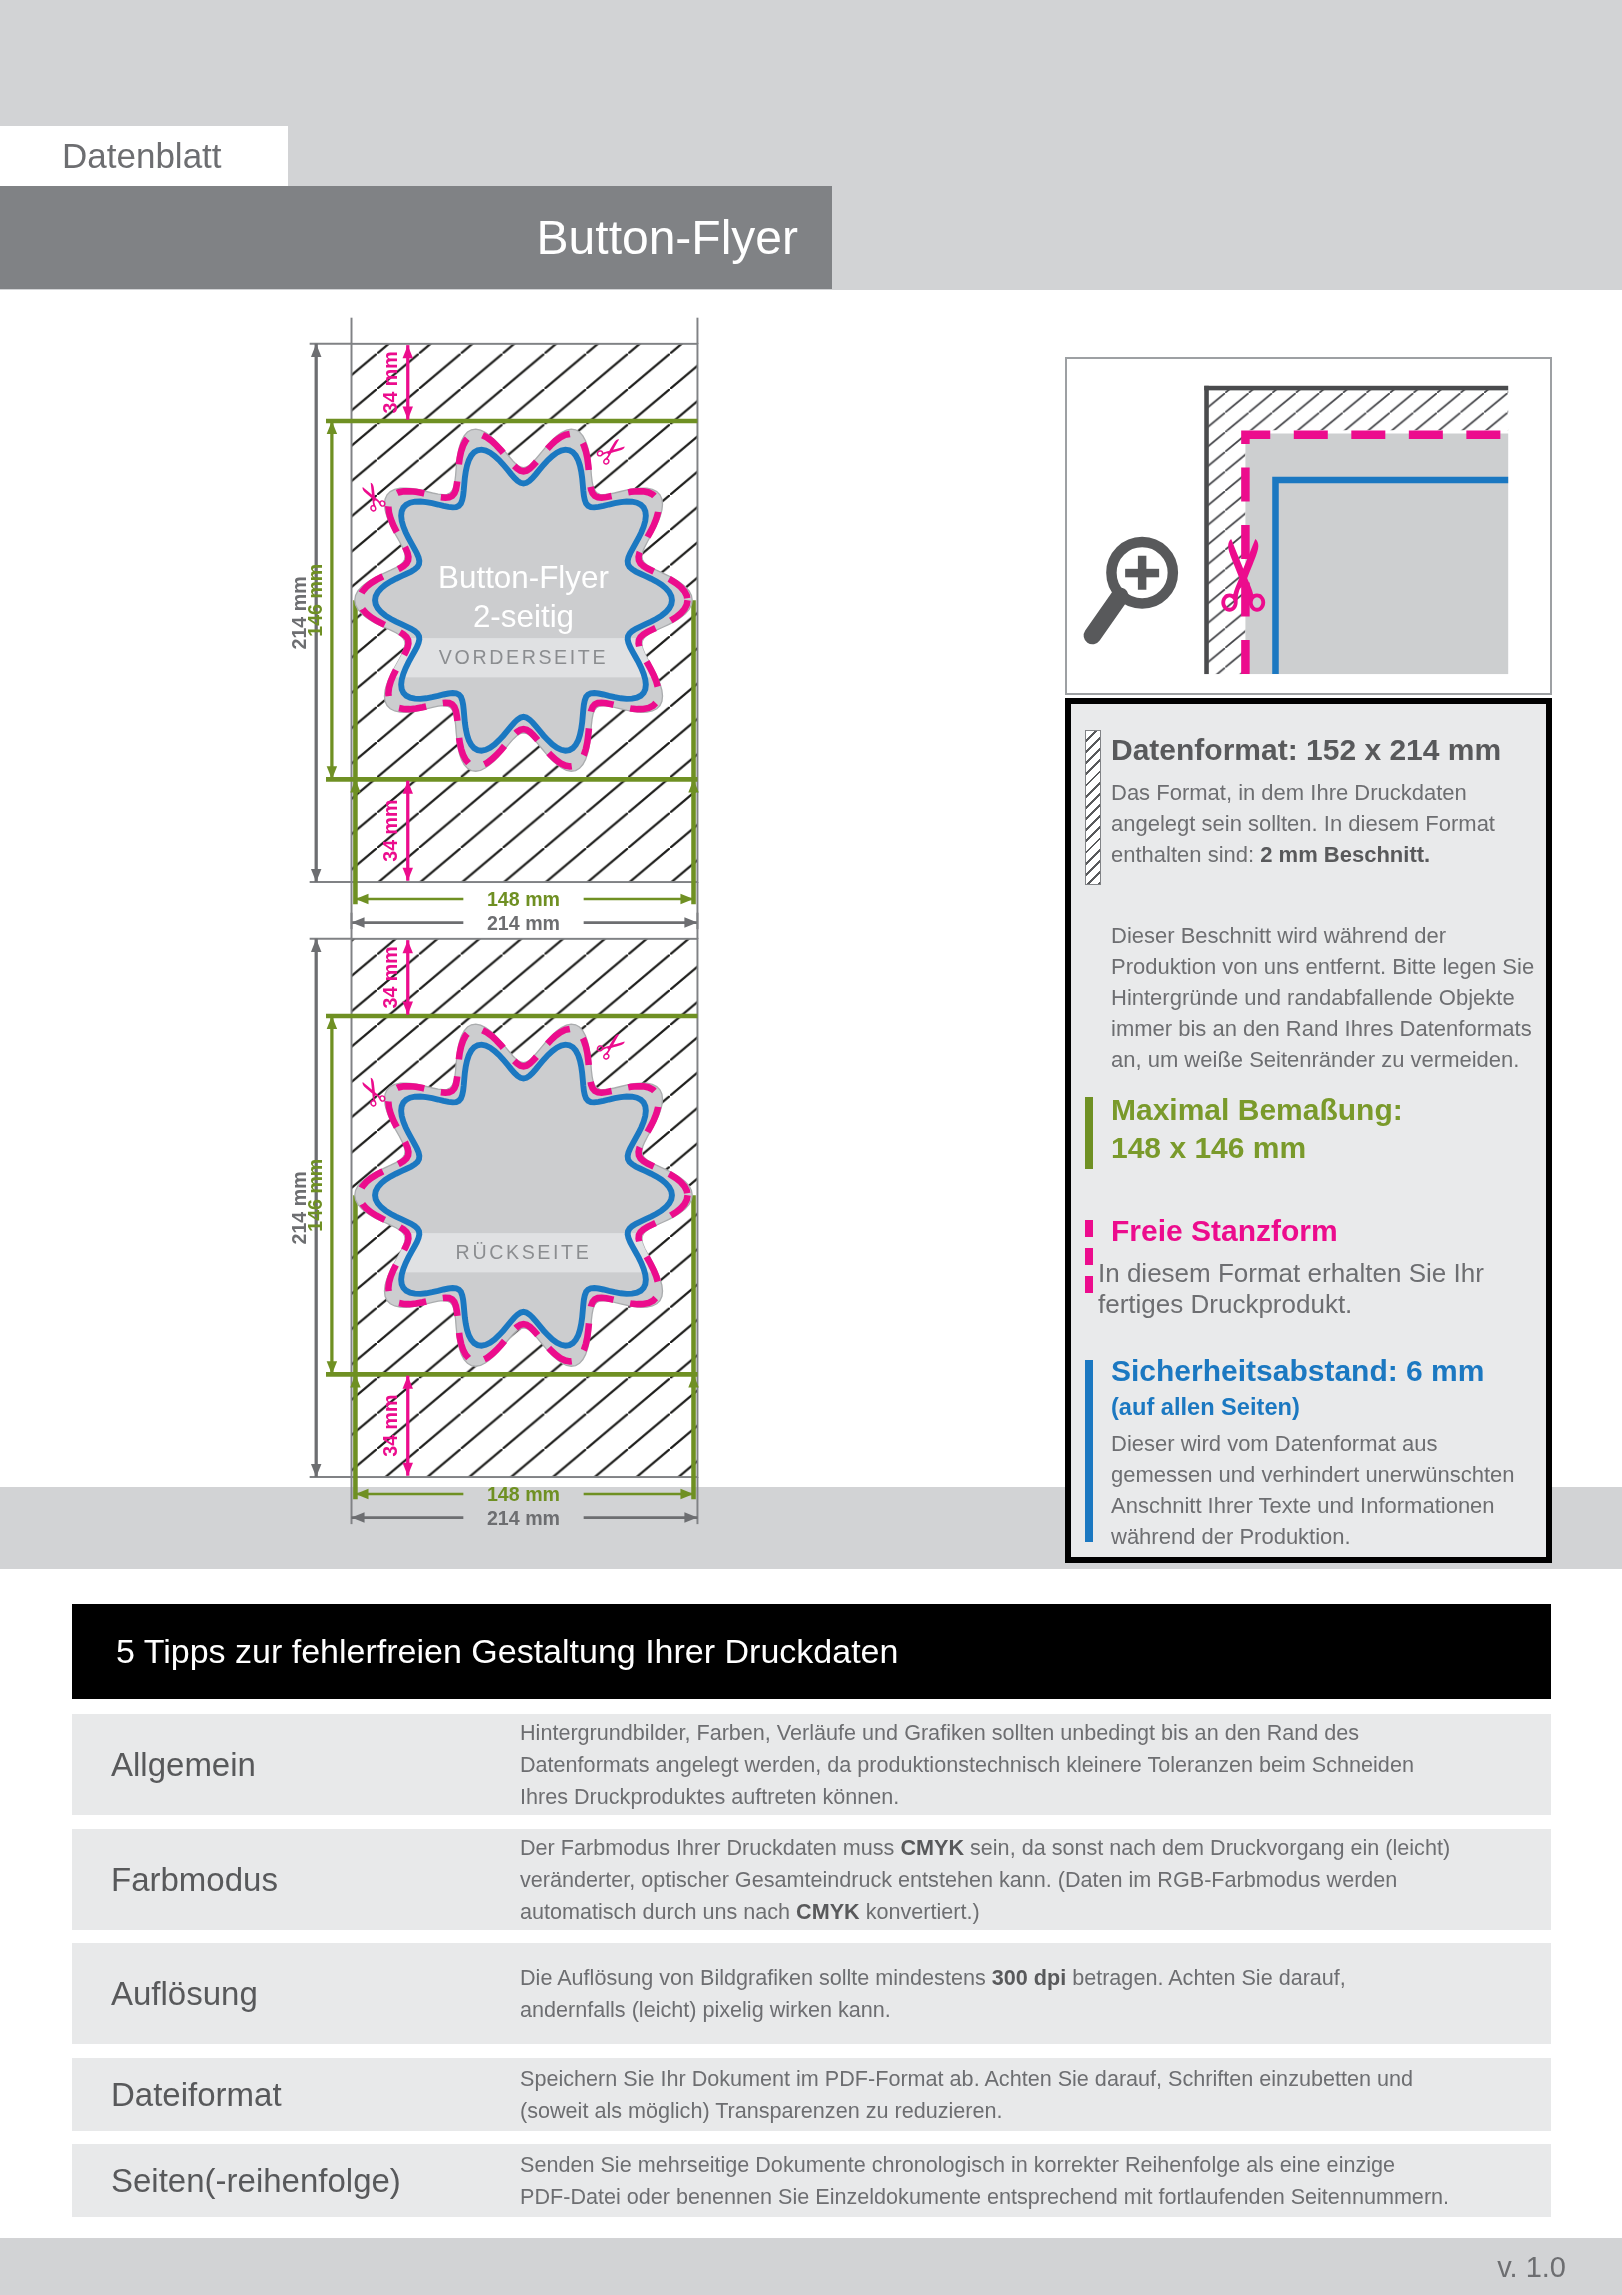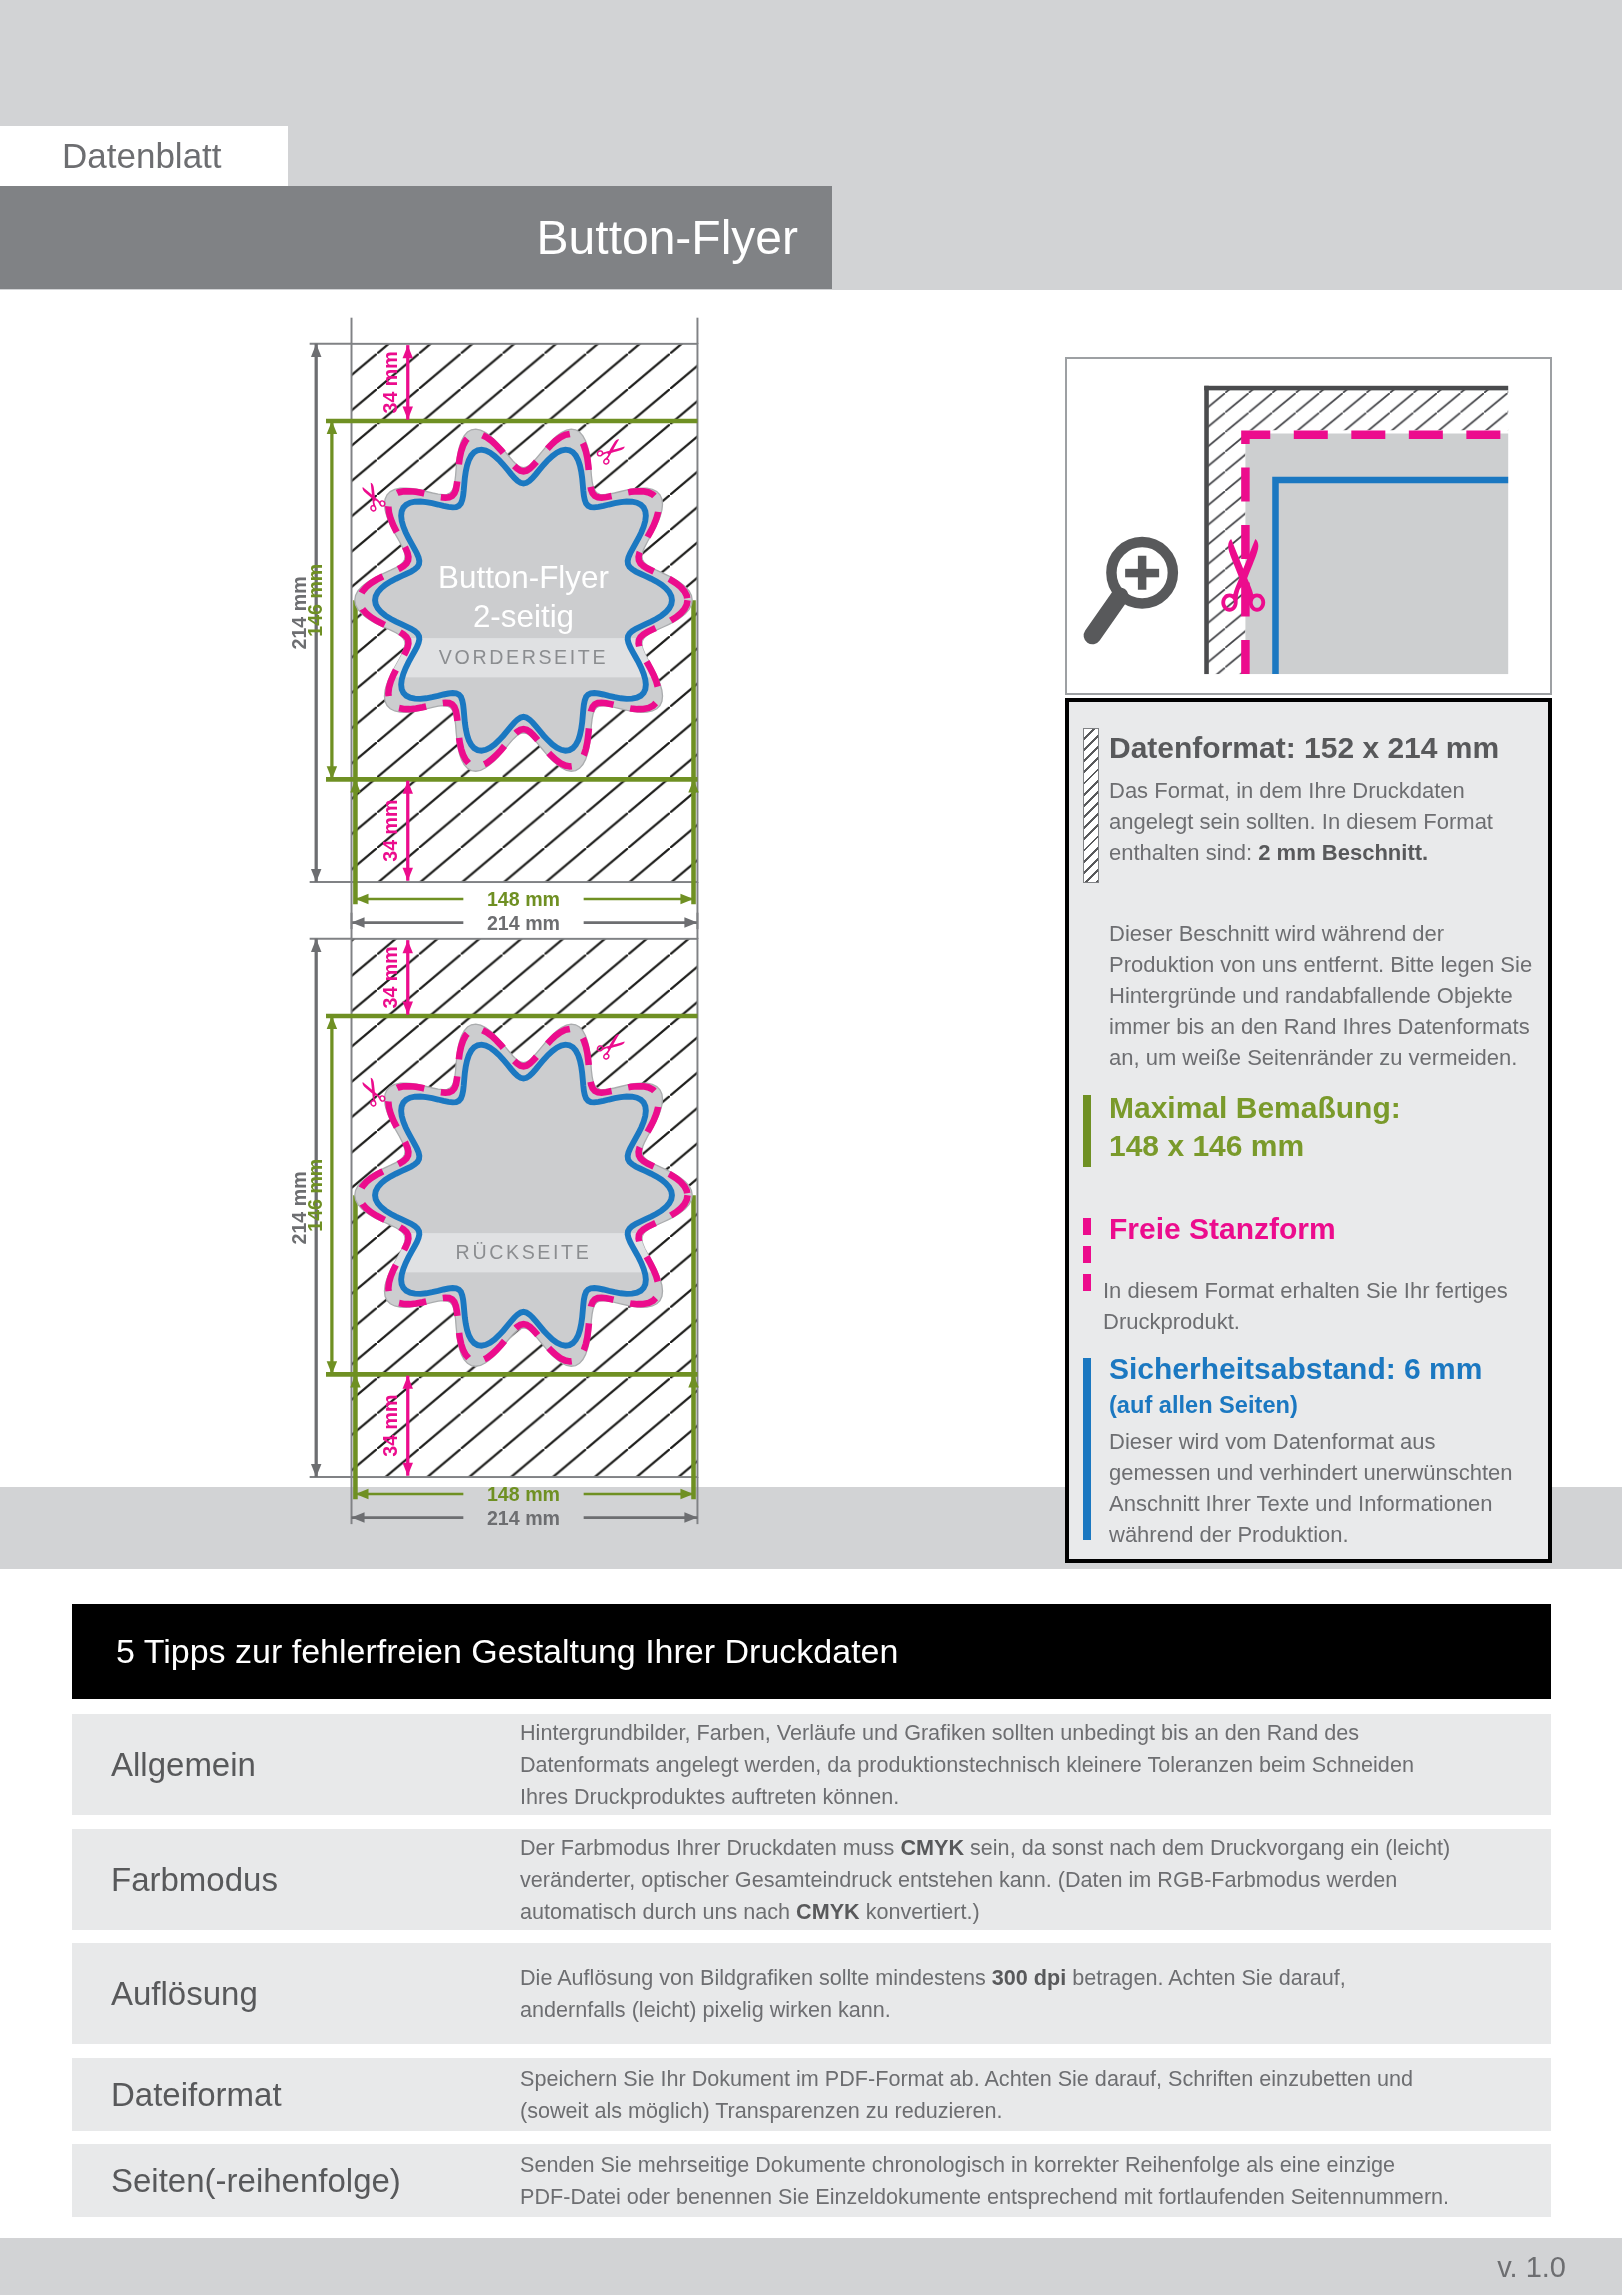--- a/index.html
+++ b/index.html
@@ -11,35 +11,35 @@
   #gray-preband{left:0;top:1487px;width:1623px;height:82px;background:#d2d3d5;}
   #doc-label-box{left:0;top:126px;width:288px;height:60px;background:#ffffff;}
   #doc-label-box span{display:block;line-height:60px;padding-left:62px;font-size:35px;color:#6d6e71;}
   #title-banner{left:0;top:186px;width:832px;height:103px;background:#808285;}
   #title-banner span{display:block;line-height:103px;text-align:right;padding-right:34px;
                      font-size:48px;color:#ffffff;}
   
   #zoom-box{left:1065px;top:357px;width:487px;height:338px;background:#ffffff;
             border:2px solid #9da0a3;box-sizing:border-box;}
   #info-panel{left:1065px;top:698px;width:487px;height:865px;background:#e9eaeb;
-              border:4px solid #000000;box-sizing:border-box;}
+              border:6px solid #000000;box-sizing:border-box;}
   #zoom-box svg{position:absolute;left:-2px;top:-2px;}
   .swatch{left:13.7px;top:26px;width:14.4px;height:153px;background:#ffffff;border:1.3px solid #808285;
           background-image:repeating-linear-gradient(135deg,rgba(0,0,0,0) 0 5.9px,#58595b 5.9px 7.9px);}
   .df-title{left:40px;top:29px;font-size:30px;font-weight:bold;color:#58595b;}
   .df-body{left:40px;top:73px;width:422px;font-size:22px;line-height:31px;color:#6d6e71;}
   .df-body b{color:#58595b;}
   .bleed-note{left:40px;top:216px;width:432px;font-size:22px;line-height:31px;color:#6d6e71;}
   .bar{width:7.9px;}
   .bar-green{left:13.7px;top:393px;height:72px;background:#6f9023;}
   .green-title{left:40px;top:387px;font-size:30px;font-weight:bold;color:#7a9a2b;line-height:38px;}
   .dash-col{left:13.7px;top:516px;height:73px;}
   .dash-col div{width:7.9px;height:17px;background:#ec0c8d;margin-bottom:11px;}
   .stanz-title{left:40px;top:510px;font-size:30px;font-weight:bold;color:#ec0c8d;}
-  .stanz-body{left:34px;top:554px;width:458px;font-size:22px;line-height:31px;color:#6d6e71;margin-top:19px;}
+  .stanz-body{left:27px;top:554px;width:458px;font-size:26px;line-height:31px;color:#6d6e71;}
   .bar-blue{left:13.7px;top:656px;height:182px;background:#1b78c1;}
   .sich-title{left:40px;top:650px;font-size:30px;font-weight:bold;color:#1b78c1;}
   .sich-sub{left:40px;top:690px;font-size:23.6px;font-weight:bold;color:#1b78c1;}
   .sich-body{left:40px;top:724px;width:432px;font-size:22px;line-height:31px;color:#6d6e71;}
   
   #tips-banner{left:72px;top:1604px;width:1479px;height:95px;background:#000000;}
   #tips-banner span{display:block;line-height:95px;padding-left:44px;font-size:34px;color:#ffffff;}
   .tip-row{left:72px;width:1479px;background:#e8e9ea;}
   .tip-label{position:absolute;left:39px;top:50%;transform:translateY(-50%);
              font-size:33px;color:#58595b;}

